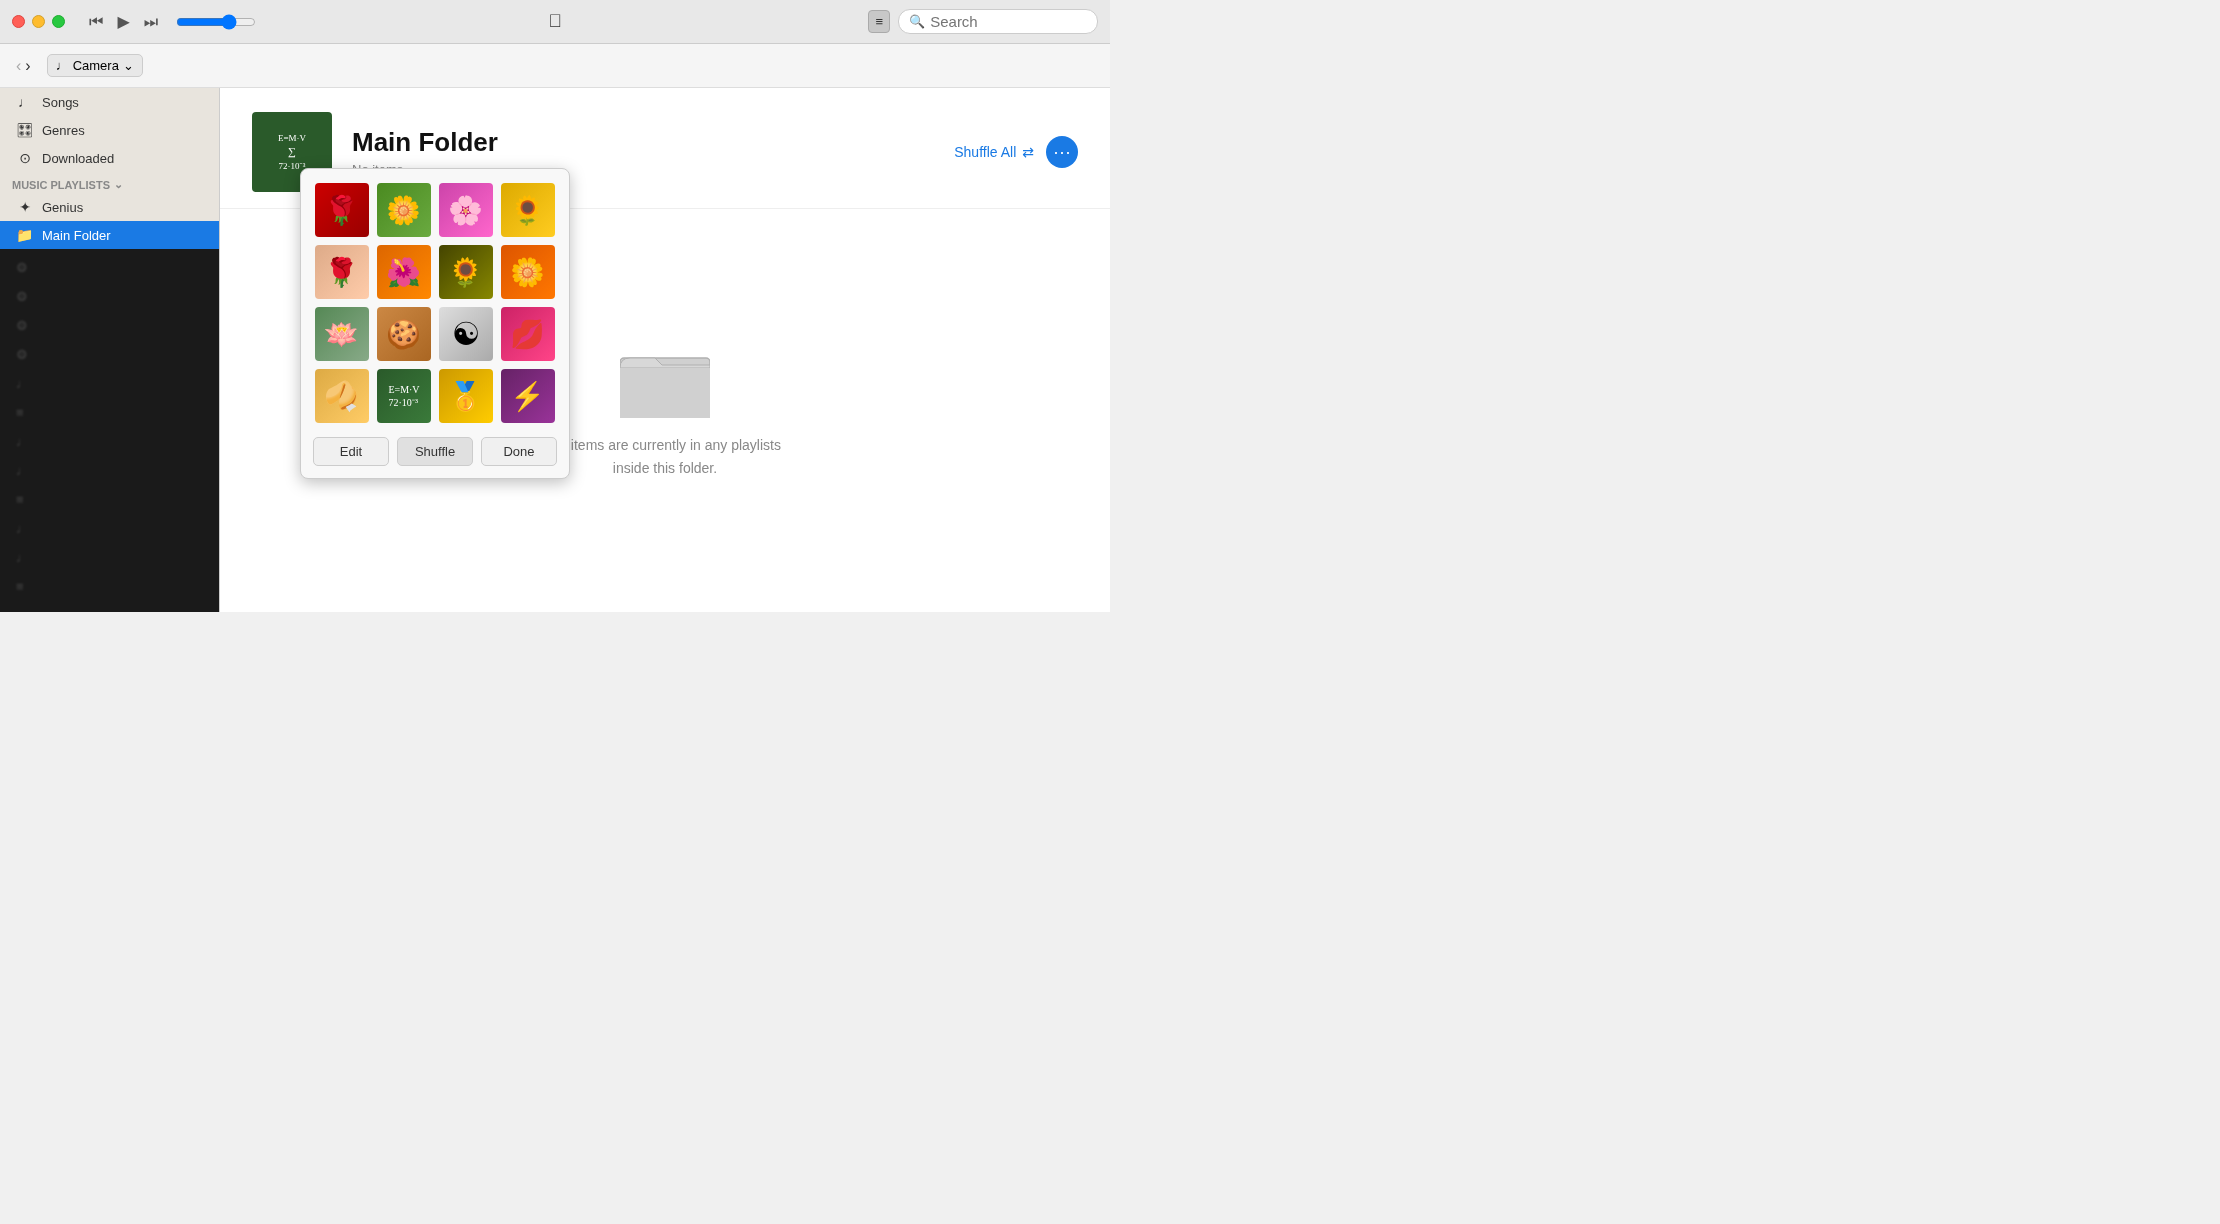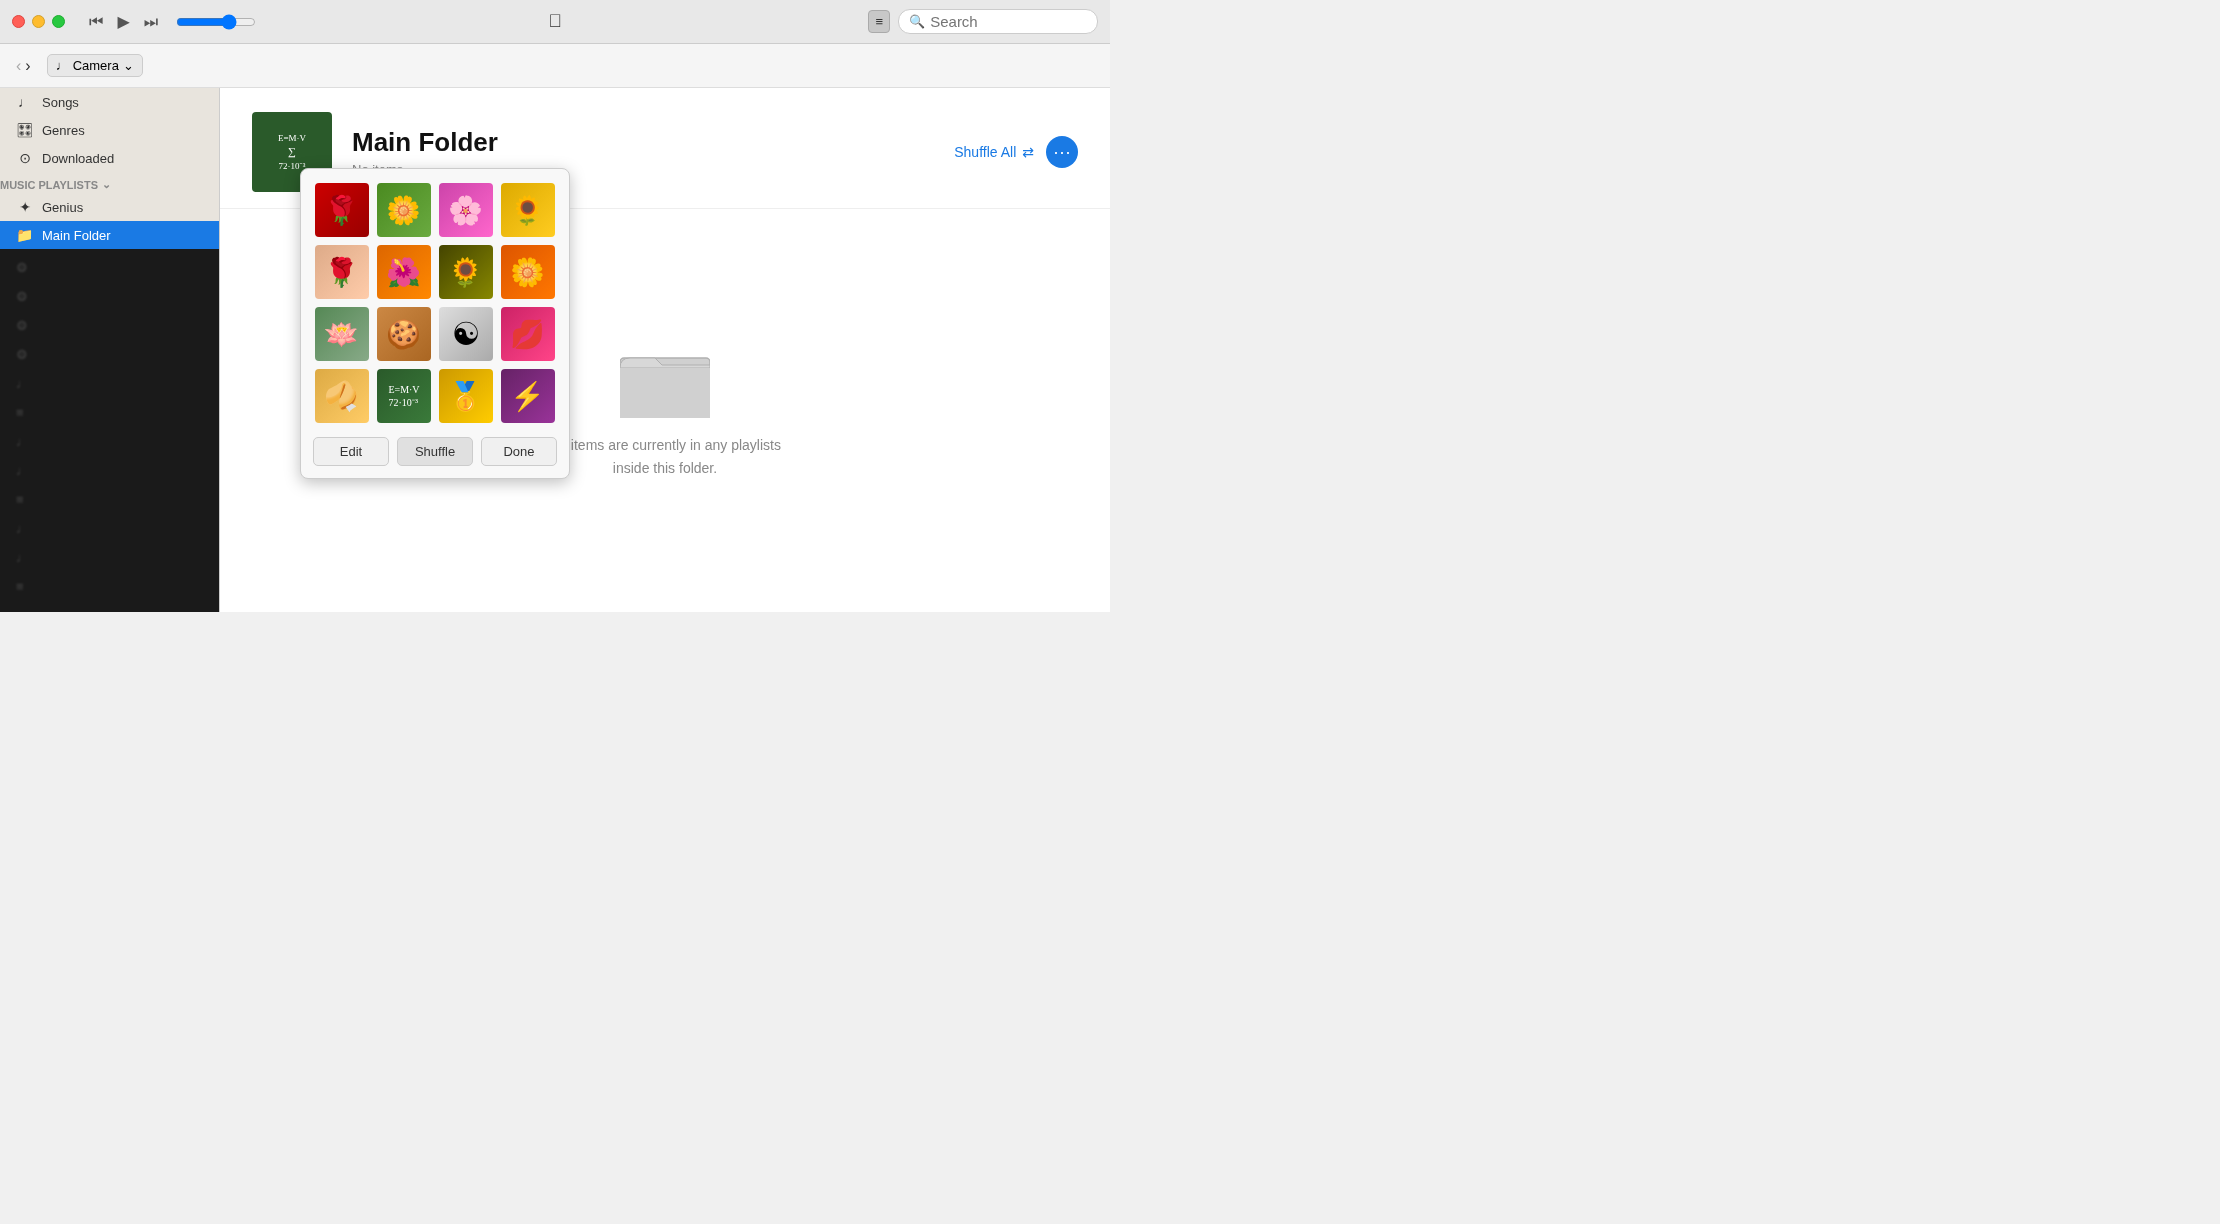--- a/index.html
+++ b/index.html
@@ -179,21 +179,21 @@
       font-size: 13px;
       color: #333;
     }
     .sidebar-item.active {
       background: #1a7ae4;
       color: white;
     }
     .sidebar-item .icon { font-size: 14px; width: 18px; text-align: center; }
 
     .sidebar-section {
-      padding: 6px 0 2px;
+      padding: 6px 12px 2px;
       font-size: 11px;
       color: #888;
       font-weight: 600;
       text-transform: uppercase;
       display: flex;
       align-items: center;
       gap: 4px;
       cursor: pointer;
     }
 

